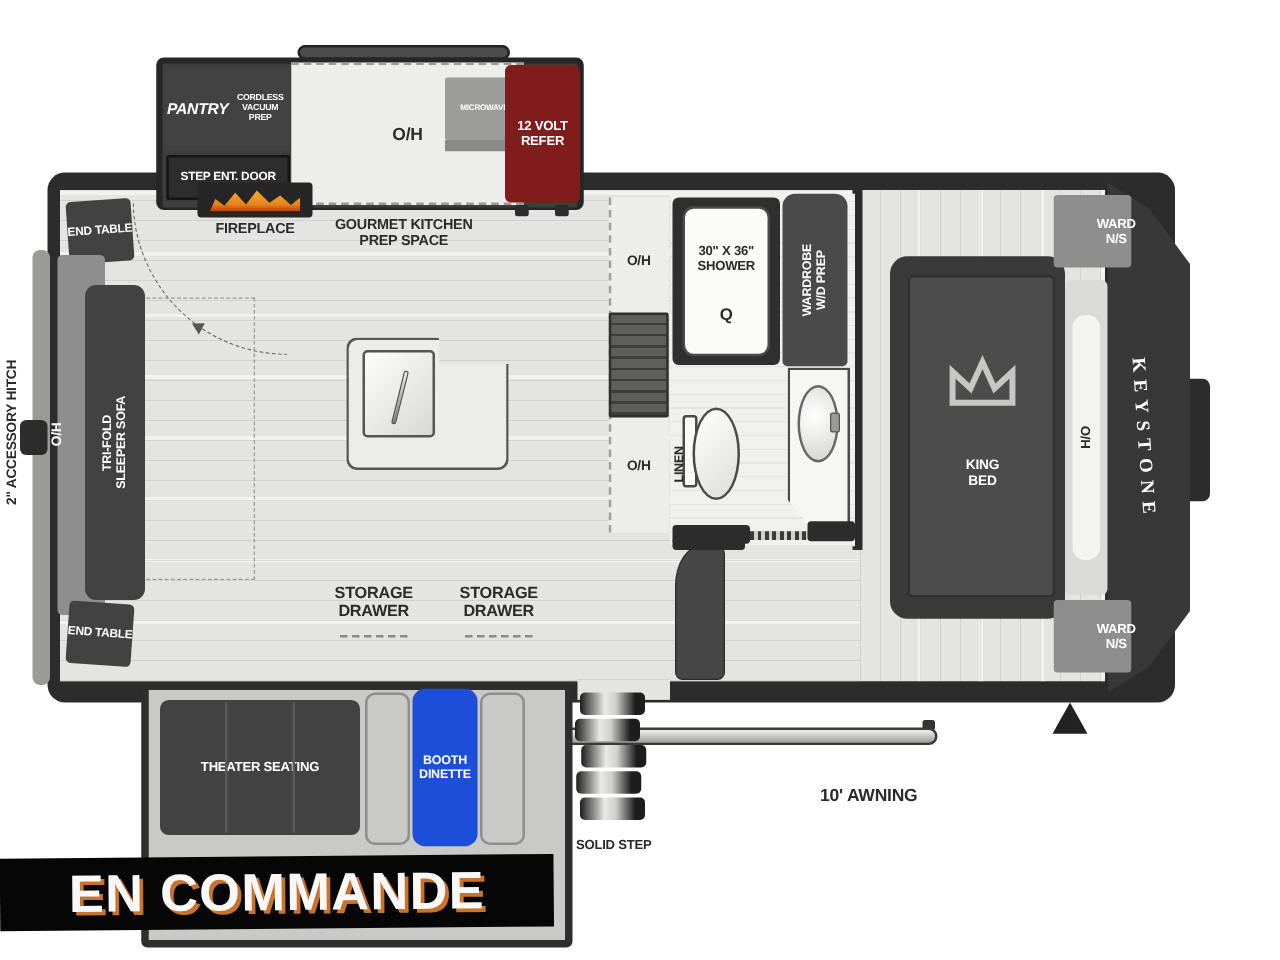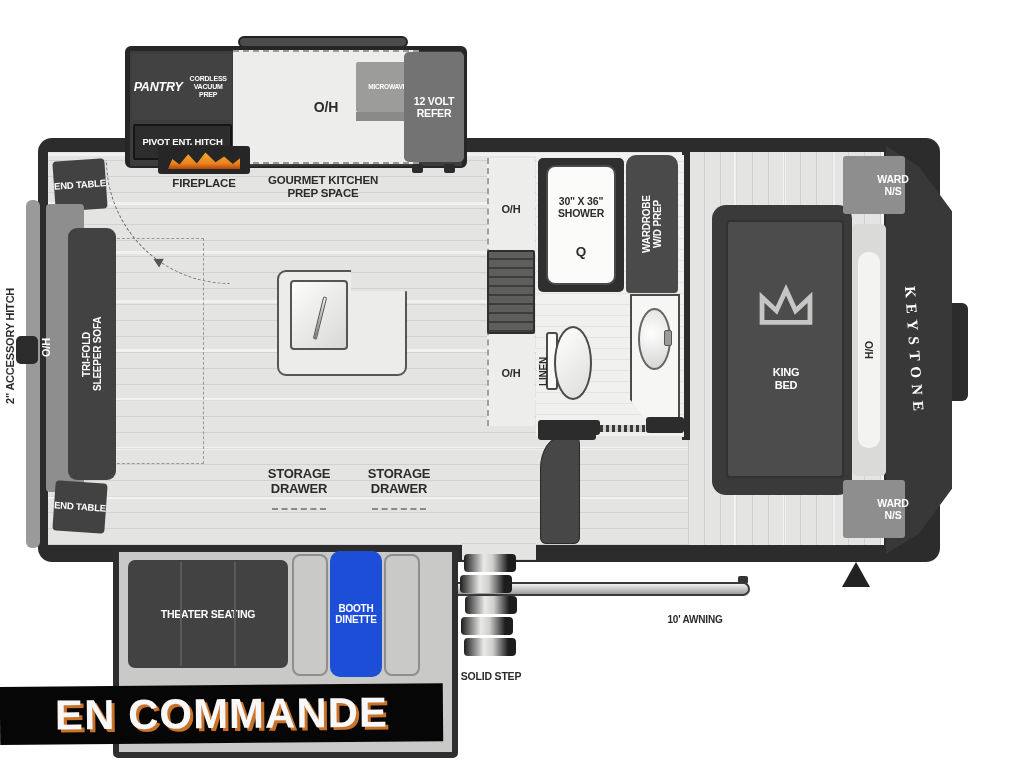--- a/index.html
+++ b/index.html
@@ -60,25 +60,25 @@
   <div class="abs" style="left:238px;top:36px;width:170px;height:12px;background:#4c4c4c;border:2px solid #222;border-radius:6px;z-index:6;"></div>
   <div class="abs wallbox" style="left:125px;top:46px;width:342px;height:122px;border:5px solid #262626;border-bottom-width:2px;
               border-radius:6px;background:#3d3d3d;z-index:6;"></div>
   <div class="abs cen" style="left:132px;top:54px;width:100px;height:66px;background:var(--dark,#424242);border-radius:3px;z-index:7;">
     <span class="lbl-w" style="font-size:12.5px;flex:1.1;font-style:italic;">PANTRY</span>
     <span class="lbl-w" style="font-size:7px;flex:1;">CORDLESS VACUUM PREP</span>
   </div>
   <div class="abs ohbox cen lbl" style="left:233px;top:50px;width:186px;height:114px;font-size:14px;z-index:7;">O/H</div>
   <div class="abs cen lbl-w" style="left:356px;top:62px;width:63px;height:50px;background:#9c9c9a;border-radius:2px;font-size:6.5px;z-index:8;">MICROWAVE</div>
   <div class="abs" style="left:356px;top:112px;width:63px;height:9px;background:#8a8a88;z-index:8;"></div>
-  <div class="abs cen lbl-w" style="left:404px;top:52px;width:60px;height:110px;background:#737373;border-radius:5px;font-size:10.5px;z-index:8;">12 VOLT REFER</div>
+  <div class="abs cen lbl-w" style="left:404px;top:52px;width:60px;height:110px;background:#7f1d1d;border-radius:5px;font-size:10.5px;z-index:8;">12 VOLT REFER</div>
   <div class="abs wallbox" style="left:412px;top:164px;width:11px;height:9px;border-radius:2px;z-index:6;"></div>
   <div class="abs wallbox" style="left:444px;top:164px;width:11px;height:9px;border-radius:2px;z-index:6;"></div>
   <div class="abs cen lbl-w" style="left:133px;top:124px;width:99px;height:36px;background:#2d2d2d;border:2px solid #151515;
-              border-radius:2px;font-size:9.5px;z-index:8;">PIVOT ENT. HITCH</div>
+              border-radius:2px;font-size:9.5px;z-index:8;">STEP ENT. DOOR</div>
 
   <div class="abs cen" style="left:158px;top:146px;width:92px;height:28px;background:#262626;border-radius:3px;z-index:8;">
     <div style="width:72px;height:18px;background:linear-gradient(180deg,#f7b32b,var(--flame,#e8821e) 70%,#b4470c);
                 clip-path:polygon(0 100%,6% 45%,16% 75%,28% 18%,40% 70%,52% 8%,66% 62%,78% 30%,90% 72%,100% 40%,100% 100%);"></div>
   </div>
   <div class="abs cen lbl" style="left:148px;top:176px;width:112px;height:16px;font-size:11.5px;z-index:8;">FIREPLACE</div>
 
   <div class="abs cen lbl" style="left:256px;top:168px;width:134px;height:38px;font-size:11.5px;z-index:5;">GOURMET KITCHEN PREP SPACE</div>
   <div class="abs cen lbl" style="left:266px;top:466px;width:66px;height:32px;z-index:5;">STORAGE DRAWER</div>
   <div class="abs cen lbl" style="left:366px;top:466px;width:66px;height:32px;z-index:5;">STORAGE DRAWER</div>
@@ -171,21 +171,21 @@
     <div class="tread" style="margin-left:5px;"></div>
     <div class="tread" style="margin-left:1px;"></div>
     <div class="tread" style="margin-left:4px;"></div>
   </div>
   <div class="abs cen lbl" style="left:454px;top:668px;width:74px;height:16px;font-size:10.5px;">SOLID STEP</div>
 
   <div class="abs" style="left:444px;top:576px;width:10px;height:8px;background:#333;border-radius:2px;z-index:3;"></div>
   <div class="abs" style="left:738px;top:576px;width:10px;height:8px;background:#333;border-radius:2px;z-index:3;"></div>
   <div class="abs" style="left:442px;top:582px;width:308px;height:14px;border:2px solid #3a3a3a;border-radius:7px;
               background:linear-gradient(180deg,#f2f2f0,#9c9c9a);z-index:3;"></div>
-  <div class="abs cen lbl" style="left:652px;top:612px;width:86px;height:16px;font-size:10px;">10' AWNING</div>
+  <div class="abs cen lbl" style="left:652px;top:628px;width:86px;height:16px;font-size:14px;">10' AWNING</div>
 
   <div class="abs" style="left:842px;top:562px;width:0;height:0;border-left:14px solid transparent;
               border-right:14px solid transparent;border-bottom:25px solid #222;"></div>
 
   <div class="abs cen" style="left:0;top:687px;width:443px;height:58px;background:var(--banner-bg,#060606);
               transform:rotate(-0.5deg);transform-origin:left center;z-index:10;">
     <span style="color:var(--banner-text,#f8f8f8);font-weight:700;font-size:42px;letter-spacing:1px;
                  text-shadow:3px 3px 0 var(--banner-shadow,#c9722a);">EN COMMANDE</span>
   </div>
 

